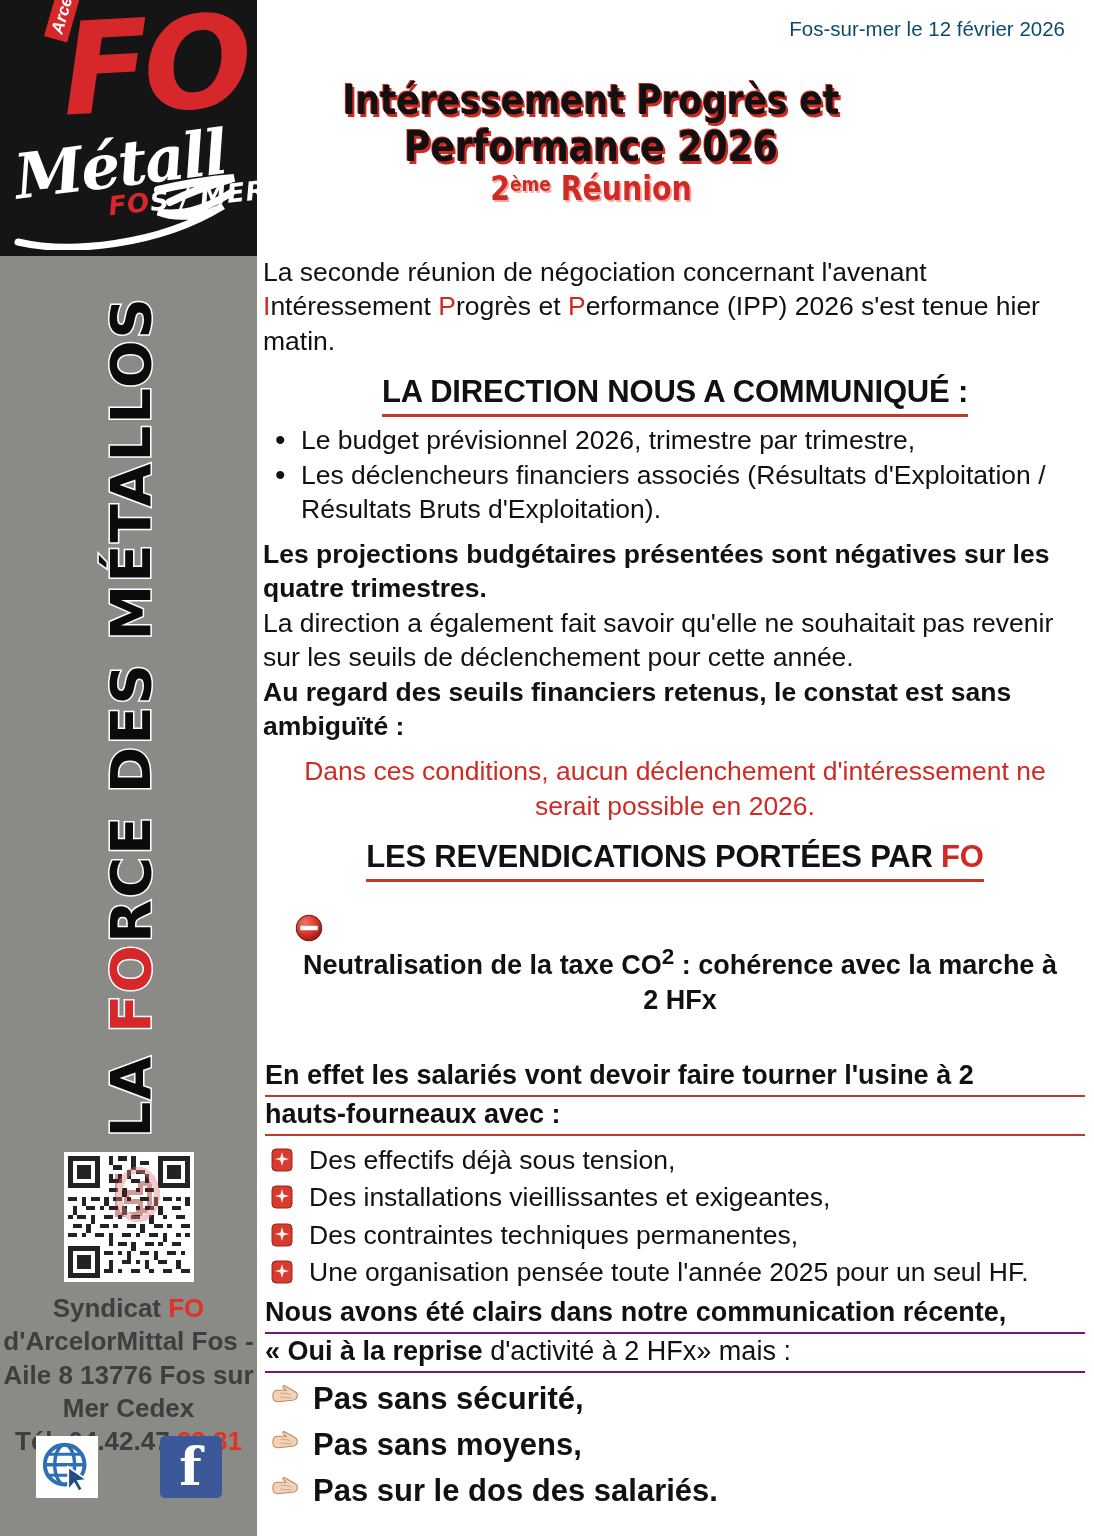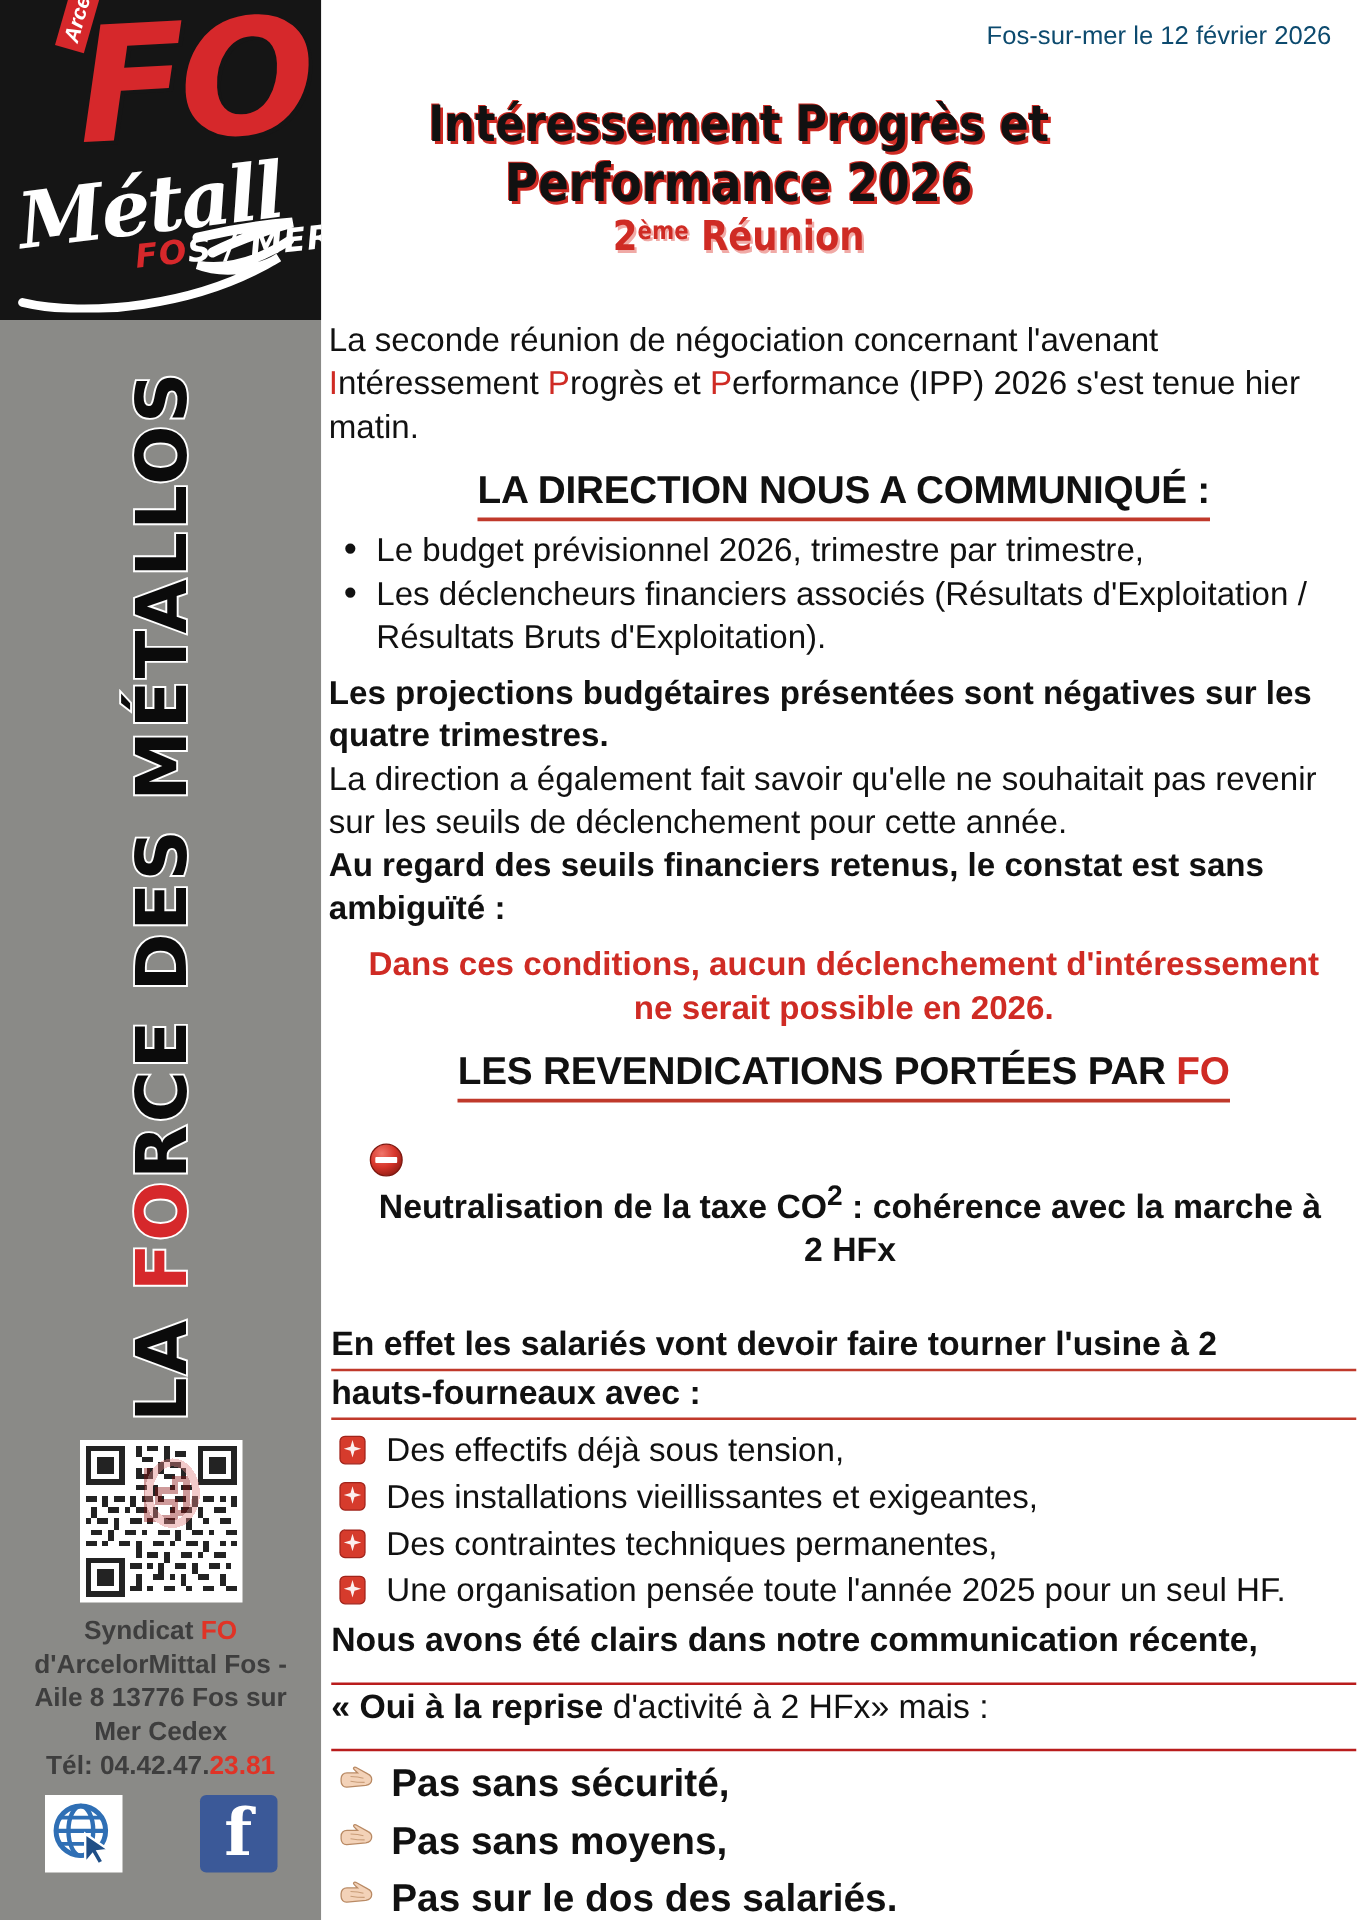--- a/index.html
+++ b/index.html
@@ -113,21 +113,21 @@
   #qr-wrap svg { display: block; }
 
   
   #contact {
     position: absolute;
     left: 0; top: 1292px;
     width: 257px;
     text-align: center;
     font-family: "Liberation Sans", sans-serif;
     font-weight: bold;
-    font-size: 21px;
+    font-size: 26px;
     line-height: 1.28;
     color: #3e3e3e;
   }
   #contact .red { color: #e03326; }
 
   
   #socials {
     position: absolute;
     left: 0; top: 1436px;
     width: 257px;
@@ -229,21 +229,21 @@
     content: "•";
     position: absolute;
     left: 14px; top: -3px;
     font-size: 30px;
     line-height: 1.3;
     color: #111111;
   }
 
   .red-quote {
     color: #cf2b24;
-    font-weight: bold;
+    font-weight: normal;
     text-align: center;
     font-size: 26.5px;
     line-height: 1.32;
     margin: 10px 26px 4px 26px;
   }
 
   .demand-row {
     display: flex;
     align-items: flex-start;
     margin: 26px 0 0 0;
@@ -293,22 +293,22 @@
 
   .h-under-left2 {
     font-weight: bold;
     font-size: 27px;
     line-height: 1.33;
     margin: 6px 0 0 0;
     padding: 0 4px;
   }
   .h-under-left2 span.u {
     display: block;
-    border-bottom: 2px solid #b91c1c;
-    padding-bottom: 15px;
+    border-bottom: 2px solid #701a75;
+    padding-bottom: 1px;
   }
   .h-under-left2 .reg { font-weight: normal; }
 
   ul.hands { list-style: none; margin: 6px 0 0 0; padding: 0; }
   ul.hands li {
     position: relative;
     padding-left: 52px;
     margin-bottom: 7px;
     font-size: 31px;
     font-weight: bold;

